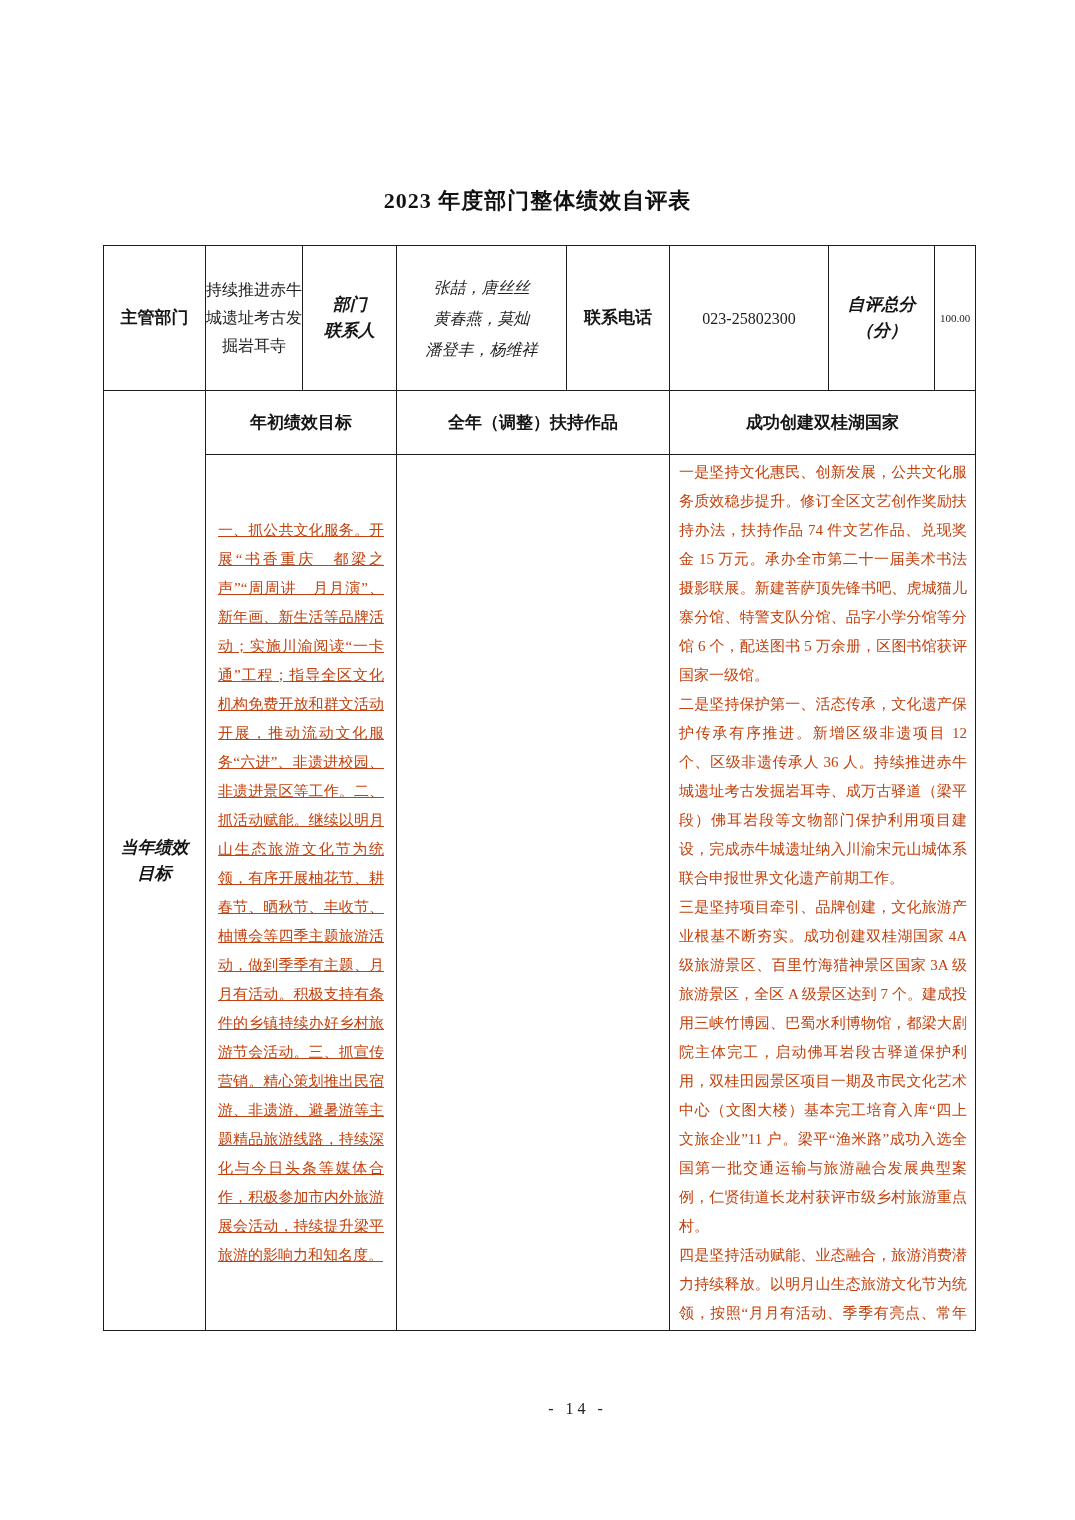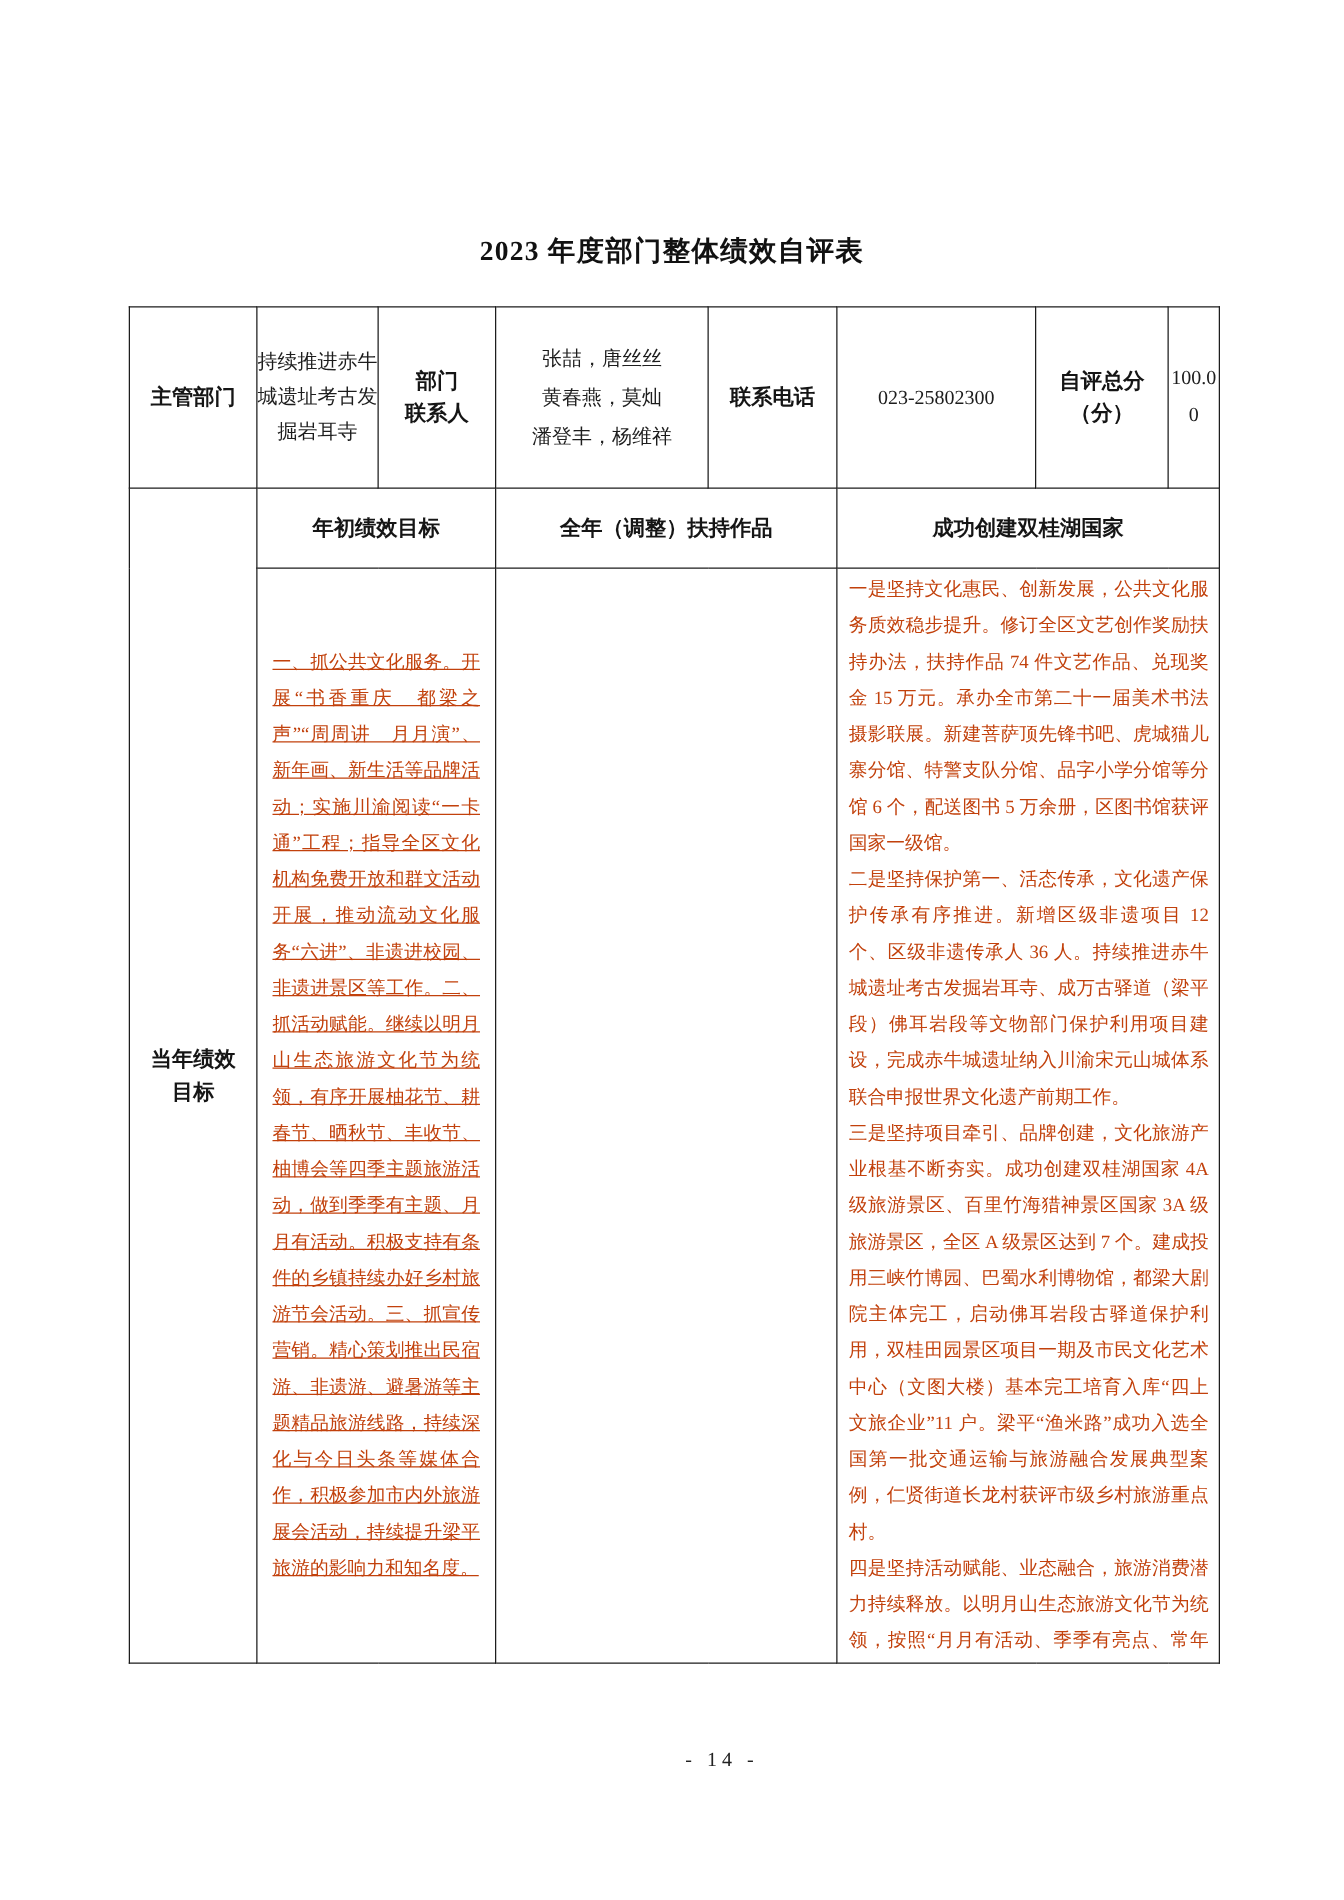--- a/index.html
+++ b/index.html
@@ -51,26 +51,26 @@
     color: #151515;
   }
   .value-cell {
     font-family: "Liberation Serif", serif;
     font-size: 16px;
     text-align: center;
     vertical-align: middle;
     line-height: 29px;
     color: #1d1d1d;
   }
-  .pre { white-space: pre-line; }
+  .pre { white-space: pre-line; font-style: italic; }
   .org-cell { padding: 0 13px; line-height: 28px; }
   .names-cell { line-height: 31px; }
   .score-cell {
     word-break: break-all;
-    font-size: 16px;
+    font-size: 11px;
     line-height: 30px;
     padding: 0 1px;
   }
   .body-cell {
     vertical-align: top;
     font-family: "Liberation Serif", serif;
     font-size: 15px;
     color: #c2410c;
   }
   .body-cell .cell-text {

